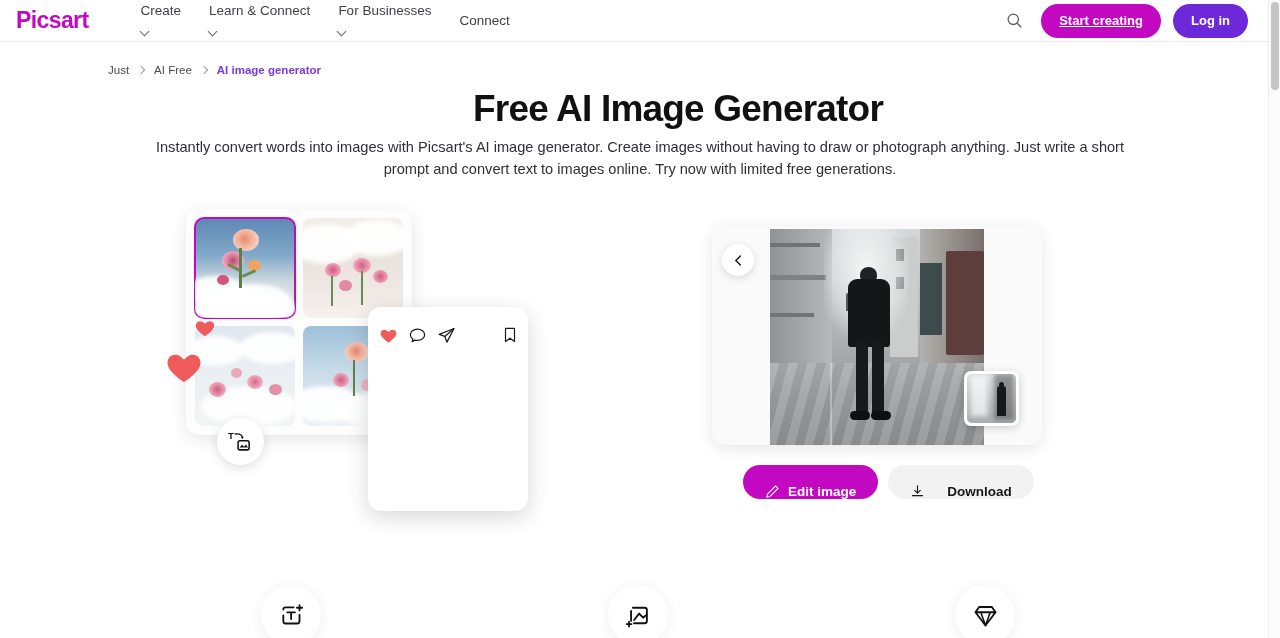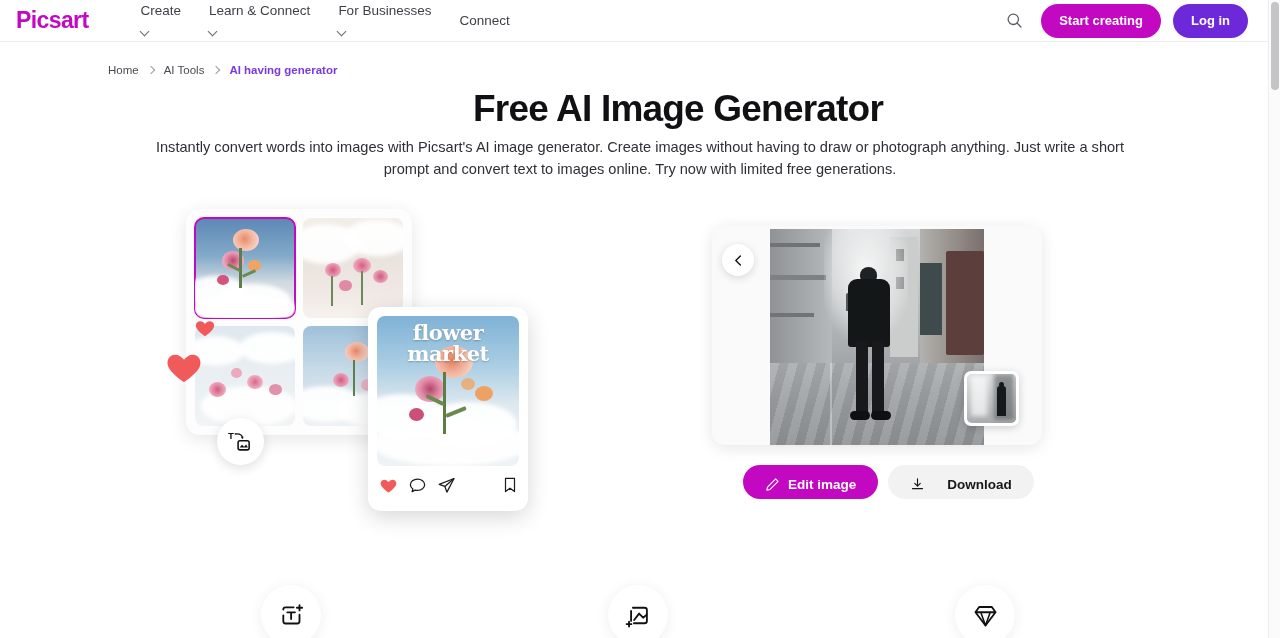--- a/index.html
+++ b/index.html
@@ -43,21 +43,21 @@
   }
   .search-btn {
     width: 30px; height: 30px; display: flex; align-items: center; justify-content: center;
     cursor: pointer; background: none; border: none;
   }
   .btn-pill {
     border: none; border-radius: 22px; font-size: 13px; font-weight: 700;
     padding: 0 18px; height: 34px; cursor: pointer; white-space: nowrap;
     font-family: "Liberation Sans", sans-serif;
   }
-  .btn-start { background: #C209C1; color: #fff; }
+  .btn-start { background: #C209C1; color: #fff; text-decoration: underline; }
   .btn-login { background: #6d28d9; color: #fff; }
 
   
   .breadcrumb {
     position: absolute; top: 64px; left: 108px;
     display: flex; align-items: center; gap: 9px;
     font-size: 11.5px; color: #4a4a52;
   }
   .breadcrumb .crumb { cursor: pointer; }
   .breadcrumb .crumb.active { color: #7A39E0; font-weight: 600; cursor: default; }
@@ -180,22 +180,22 @@
   .thumb-mini-inner {
     width: 100%; height: 100%; border-radius: 5px; overflow: hidden;
     background: linear-gradient(135deg,#d8dadc 0%,#b9bcbe 45%,#8f9395 100%);
     position: relative;
   }
   .actions-row {
     position: absolute; left: 31px; top: 239px; display: flex; gap: 10px;
   }
   .btn-action {
     height: 34px; border-radius: 20px; border: none; cursor: pointer;
-    display: flex; align-items: flex-start; justify-content: center; gap: 8px;
-    font-size: 13.5px; font-weight: 600; padding: 12px 22px;
+    display: flex; align-items: flex-end; justify-content: center; gap: 8px;
+    font-size: 13.5px; font-weight: 600; padding: 0 22px;
     font-family: "Liberation Sans", sans-serif;
   }
   .btn-edit { background: #C209C1; color: #fff; min-width: 130px; }
   .btn-download { background: #f2f2f3; color: #18181b; min-width: 130px; gap: 22px; }
 
   
   .features {
     position: absolute; left: 0; top: 585px; width: 1268px; height: 53px;
   }
   .feat {
@@ -252,25 +252,25 @@
         <circle cx="8.6" cy="8.6" r="6.1" fill="none" stroke="#5c5c63" stroke-width="1.5"></circle>
         <line x1="13.2" y1="13.2" x2="17.6" y2="17.6" stroke="#5c5c63" stroke-width="1.5" stroke-linecap="round"></line>
       </svg>
     </button>
     <button class="btn-pill btn-start">Start creating</button>
     <button class="btn-pill btn-login">Log in</button>
   </div>
 </div>
 
 <div class="breadcrumb">
-  <span class="crumb">Home</span>
+  <span class="crumb">Just</span>
   <span class="bc-sep"></span>
-  <span class="crumb">AI Tools</span>
+  <span class="crumb">AI Free</span>
   <span class="bc-sep"></span>
-  <span class="crumb active">AI having generator</span>
+  <span class="crumb active">AI image generator</span>
 </div>
 
 <h1 class="page-title">Free AI Image Generator</h1>
 <p class="page-sub">Instantly convert words into images with Picsart's AI image generator. Create images without having to draw or photograph anything. Just write a short prompt and convert text to images online. Try now with limited free generations.</p>
 
 <div class="hero">
 
   <div class="left-art">
 
     <div class="grid-card">
@@ -324,37 +324,20 @@
         <text x="0" y="10" font-family="Liberation Sans, sans-serif" font-size="10" font-weight="700" fill="#111">T</text>
         <path d="M7.5 5.2 C12 4.6 14.6 6.4 15.2 9.2" fill="none" stroke="#111" stroke-width="1.4" stroke-linecap="round"></path>
         <path d="M13.2 9.0 L15.3 10.2 L16.2 7.9 Z" fill="#111"></path>
         <rect x="10.5" y="12.2" width="11.5" height="9.5" rx="2" fill="none" stroke="#111" stroke-width="1.6"></rect>
         <path d="M12 19.3 l2.6-3.0 2.2 2.1 2.0-2.3 1.9 3.2 Z" fill="#111"></path>
       </svg>
     </div>
 
 
     <div class="post-card">
-      <div class="post-img">
-        <div class="cloud" style="left:-18px;top:78px;width:86px;height:44px;"></div>
-        <div class="cloud" style="left:44px;top:86px;width:96px;height:44px;"></div>
-        <div class="cloud" style="left:-6px;top:104px;width:160px;height:46px;"></div>
-        <div class="petal" style="left:58px;top:30px;width:38px;height:32px;background:radial-gradient(circle at 45% 45%,#e07e5f 0%,#f0ad95 40%,#f7d1c3 78%);"></div>
-        <div class="petal" style="left:38px;top:60px;width:30px;height:26px;background:radial-gradient(circle at 50% 50%,#b0476a 0%,#e086a4 45%,#efb3c7 82%);"></div>
-        <div class="petal" style="left:98px;top:70px;width:18px;height:15px;background:#eda264;"></div>
-        <div class="petal" style="left:84px;top:62px;width:14px;height:12px;background:#e7b07f;"></div>
-        <div class="petal" style="left:32px;top:92px;width:15px;height:13px;background:#cd4f76;"></div>
-        <div style="position:absolute;left:66px;top:56px;width:3px;height:62px;background:#5d7d45;"></div>
-        <div style="position:absolute;left:48px;top:82px;width:20px;height:4px;background:#6a8a4e;transform:rotate(26deg);border-radius:3px;"></div>
-        <div style="position:absolute;left:68px;top:94px;width:22px;height:4px;background:#6a8a4e;transform:rotate(-22deg);border-radius:3px;"></div>
-        <div class="post-text">
-          <div>flower</div>
-          <div>market</div>
-        </div>
-      </div>
       <div class="post-actions">
         <svg width="19" height="19" viewBox="0 0 24 24">
           <path d="M12 21s-7.5-4.8-9.4-9.2C1.1 8.3 3.1 4.6 6.7 4.6c2.2 0 3.8 1.2 5.3 3 1.5-1.8 3.1-3 5.3-3 3.6 0 5.6 3.7 4.1 7.2C19.5 16.2 12 21 12 21z" fill="#F15B5B"></path>
         </svg>
         <svg width="19" height="19" viewBox="0 0 24 24">
           <path d="M12 3.8c-5 0-9 3.2-9 7.2 0 2.2 1.2 4.1 3.1 5.4l-.9 3.4 3.7-1.9c1 .3 2 .4 3.1.4 5 0 9-3.2 9-7.3S17 3.8 12 3.8z" fill="none" stroke="#1b1b1f" stroke-width="1.6" stroke-linejoin="round"></path>
         </svg>
         <svg width="19" height="19" viewBox="0 0 24 24">
           <path d="M21.5 3.2 2.8 10.6l7.1 2.6 2.6 7.2 9-17.2z" fill="none" stroke="#1b1b1f" stroke-width="1.6" stroke-linejoin="round"></path>
           <path d="M9.9 13.2 21.5 3.2" fill="none" stroke="#1b1b1f" stroke-width="1.6"></path>

